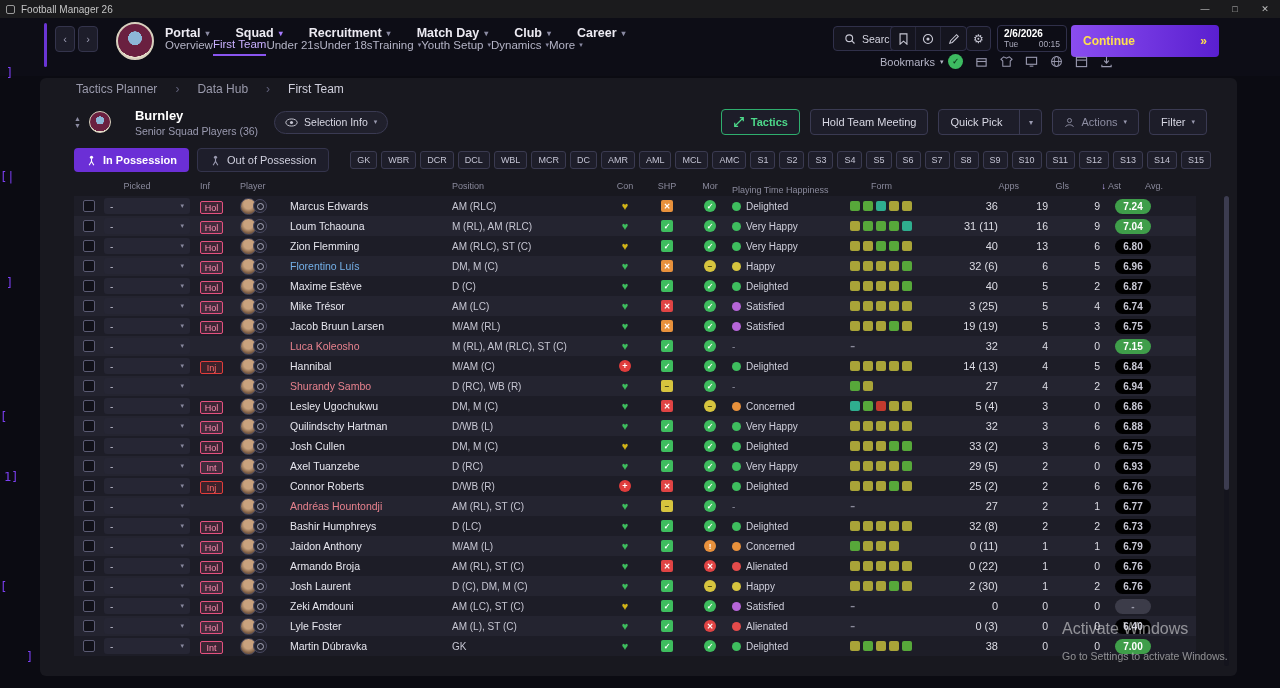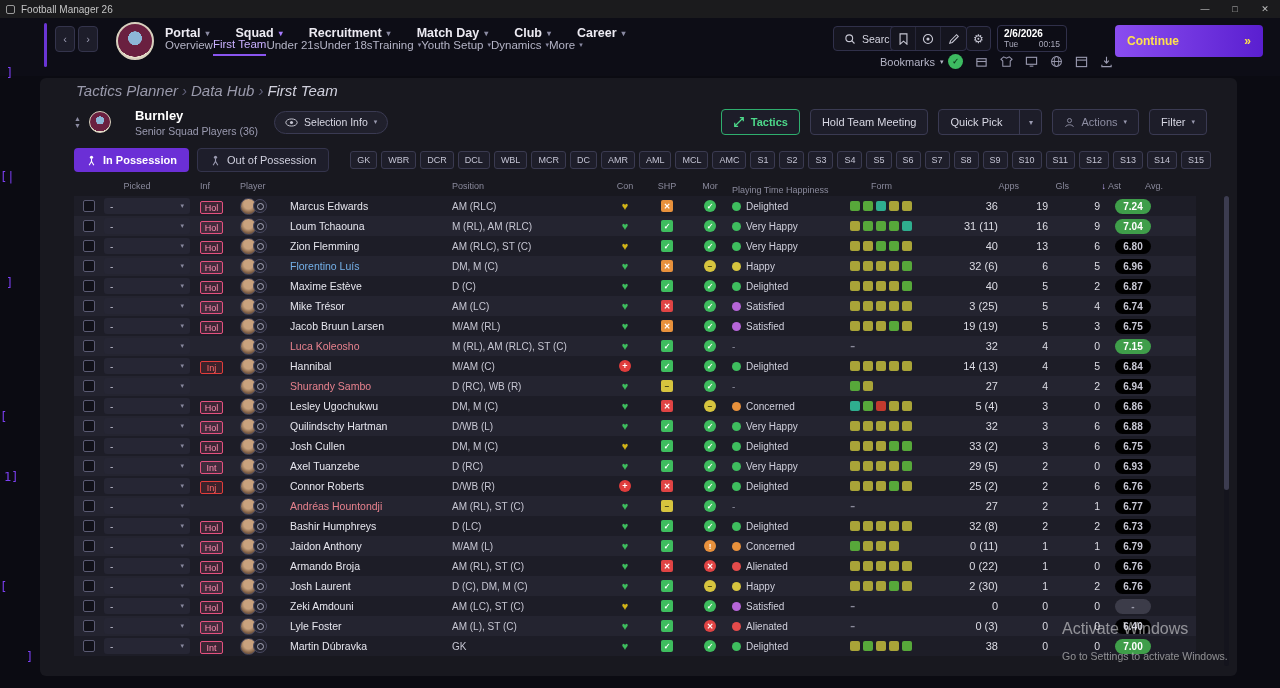--- a/index.html
+++ b/index.html
@@ -41,31 +41,31 @@
   .iconbox .ic { width:25px; height:23px; display:flex; align-items:center; justify-content:center; border-right:1px solid #262638; }
   .iconbox .ic:last-child { border-right:none; }
   .gearbox { position:absolute; left:966px; top:8px; width:25px; height:25px; display:flex; align-items:center;
     justify-content:center; background:#15151f; border:1px solid #30304a; border-radius:4px; color:#c8c8d6; font-size:12px; }
   .datebox { position:absolute; left:997px; top:7px; width:70px; height:27px; border:1px solid #30304a; border-radius:4px;
     padding:2px 6px; display:flex; flex-direction:column; justify-content:center; }
   .datebox .d1 { color:#ffffff; font-size:10px; font-weight:bold; }
   .datebox .d2 { color:#a8a8ba; font-size:8.5px; display:flex; justify-content:space-between; }
   .continue { position:absolute; left:1071px; top:7px; width:148px; height:27px; border-radius:4px;
     background:linear-gradient(90deg,#8a4df0,#5a1fd0); display:flex; align-items:center; justify-content:space-between;
-    padding:16px 12px; color:#ffe14d; font-size:12px; font-weight:bold;margin-left:44px; }
+    padding:16px 12px; color:#ffe14d; font-size:12px; font-weight:bold; }
   .bookmarks { position:absolute; left:880px; top:38px; display:flex; gap:5px; align-items:center;
     color:#b4b4c6; font-size:11px; }
   .subicons { position:absolute; left:948px; top:36px; display:flex; gap:12px; align-items:center; }
   .greenbadge { width:15px; height:15px; border-radius:50%; background:#3dbb61; display:flex; align-items:center;
     justify-content:center; color:#0d3a1d; font-size:8px; font-weight:bold; }
 
   
   .panel { position:absolute; left:40px; top:78px; width:1197px; height:598px; background:#18181f;
     border-radius:6px; }
-  .breadcrumb { position:absolute; left:36px; top:4px; font-size:15px; color:#9a9aac; display:flex; gap:4px;font-style:italic; }
+  .breadcrumb { position:absolute; left:36px; top:4px; font-size:12px; color:#9a9aac; display:flex; gap:18px; }
   .breadcrumb .sep { color:#60607a; }
   .breadcrumb .last { color:#cfcfdc; }
 
   .squad-head { position:absolute; left:34px; top:24px; right:30px; height:40px; display:flex; align-items:center; }
   .collapser { display:flex; flex-direction:column; color:#8a8aa0; font-size:7px; line-height:7px; margin-right:8px; }
   .clubinfo { margin-left:24px; margin-right:16px; }
   .clubname { color:#ffffff; font-size:13px; font-weight:bold; }
   .squadlabel { color:#9a9ab0; font-size:10.5px; margin-top:2px; }
   .selinfo { height:23px; border:1px solid #3a3a52; background:#20202c; border-radius:12px; display:flex;
     align-items:center; gap:6px; padding:0 10px; color:#d8d8e4; font-size:10.5px; }

